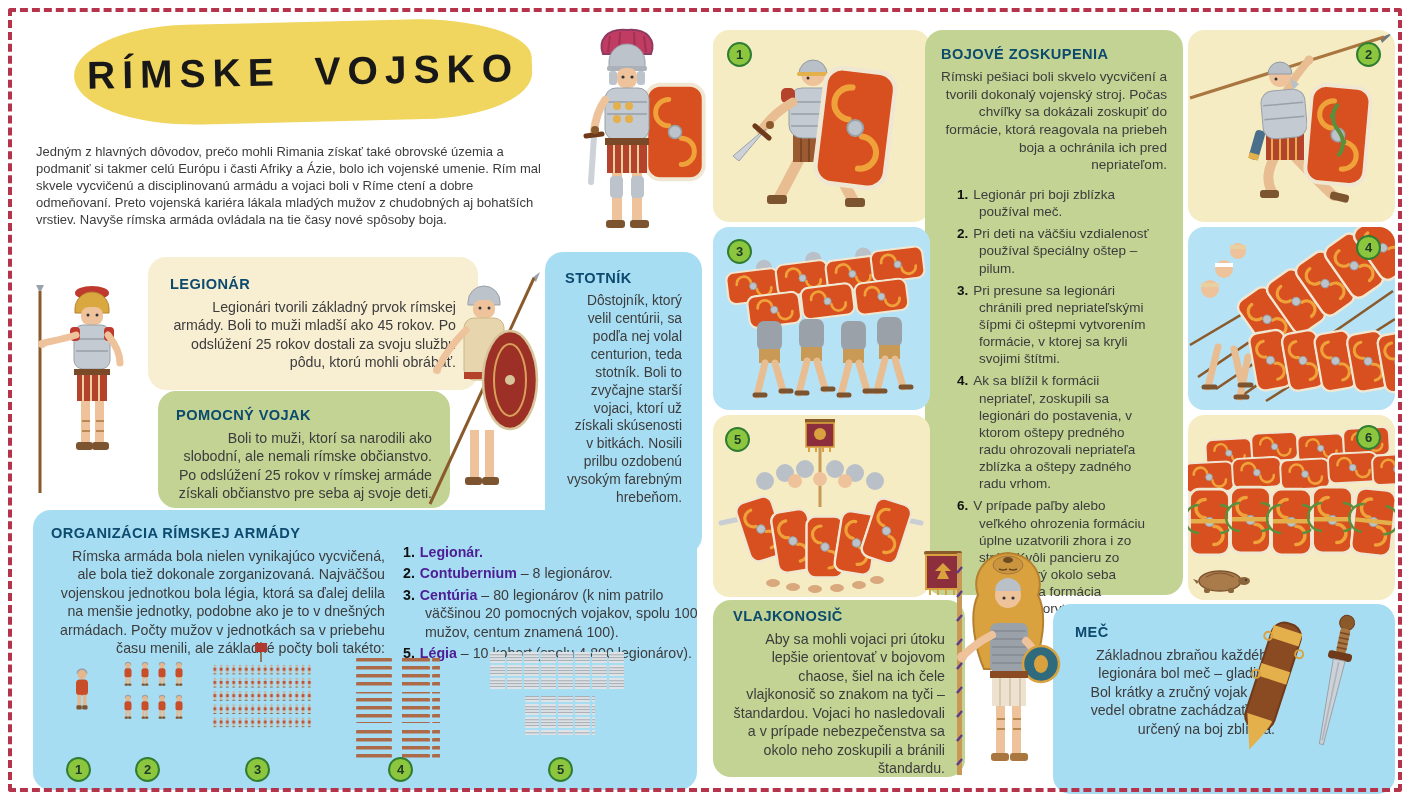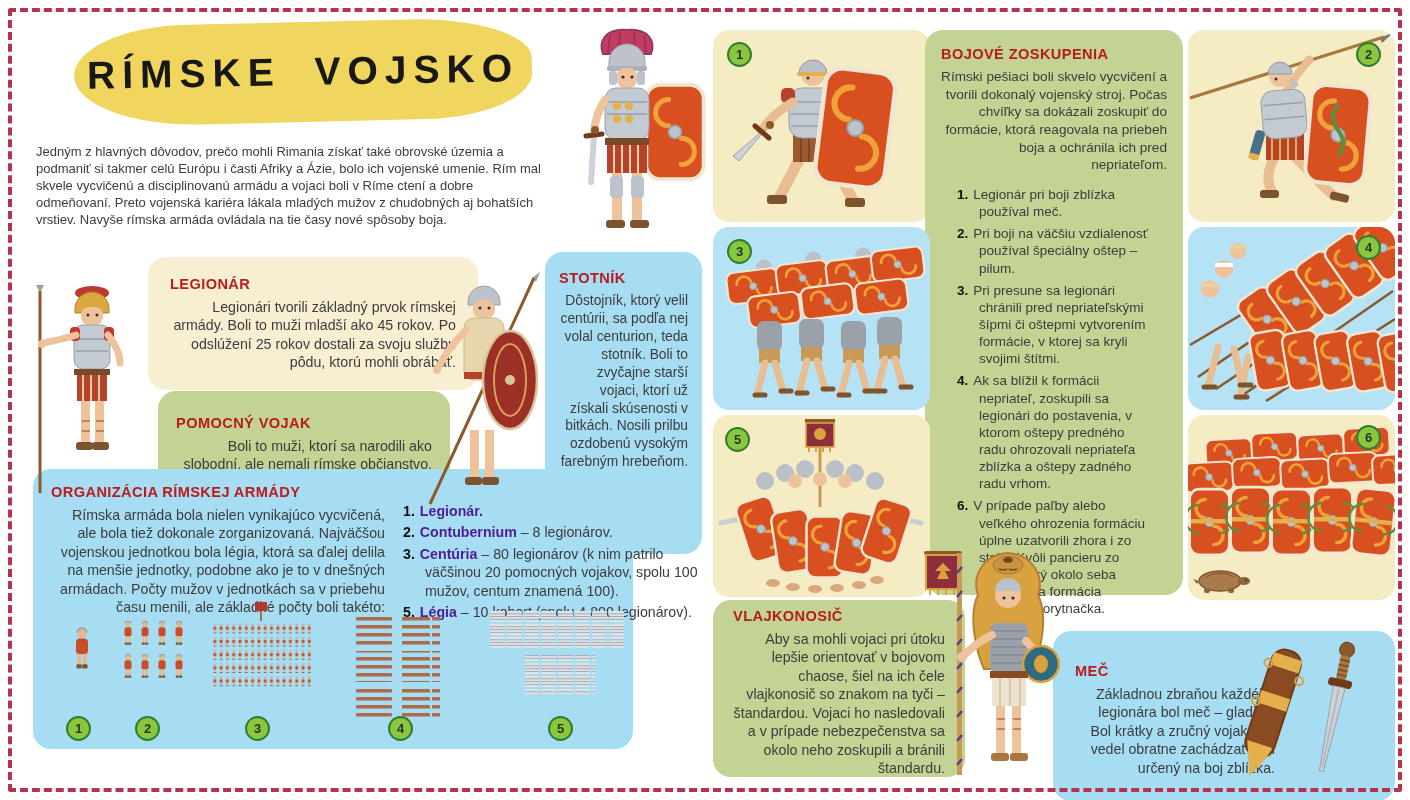--- a/index.html
+++ b/index.html
@@ -7,21 +7,21 @@
         font-family:"Liberation Sans","DejaVu Sans",sans-serif;color:#3c3c3c;}
   .cutline{position:absolute;inset:8px;border:4px dashed #b5344c;border-radius:3px;pointer-events:none;z-index:50;}
   .title-blob{position:absolute;left:74px;top:22px;width:458px;height:100px;background:#f0d55e;
               border-radius:48% 52% 46% 54% / 95% 80% 85% 100%;transform:rotate(-1.4deg);
               display:flex;align-items:center;justify-content:center;z-index:2;}
   .title-blob h1{margin:0;font-size:39px;font-weight:800;letter-spacing:7px;word-spacing:16px;color:#181818;
                  transform:rotate(.4deg);white-space:nowrap;}
   .intro{position:absolute;left:36px;top:131px;width:512px;font-size:13px;line-height:1.3;z-index:1;}
   .card{position:absolute;border-radius:18px;box-sizing:border-box;}
   .cream{background:#f8efd3;} .green{background:#c2d394;} .blue{background:#a7ddf3;}
-  .card h3{margin:0 0 6px 0;font-size:14.6px;font-weight:800;letter-spacing:.4px;color:#b91c1c;}
+  .card h3{margin:0 0 6px 0;font-size:14.6px;font-weight:800;letter-spacing:.4px;color:#0c4a6e;}
   .card p{margin:0;font-size:14.2px;line-height:1.3;text-align:right;}
   .panel{position:absolute;border-radius:16px;overflow:hidden;}
   .panel.cream{background:#f6ecc4;} .panel.blue{background:#b6e2f6;}
   .badge{position:absolute;width:25px;height:25px;border-radius:50%;background:#8cc63e;border:2.5px solid #2f7d33;
          box-sizing:border-box;display:flex;align-items:center;justify-content:center;
          font-weight:800;font-size:13px;color:#203a2a;z-index:8;}
   ol{list-style:none;margin:16px;padding:0;}
   .hang li{padding-left:22px;text-indent:-22px;margin-bottom:3px;font-size:14.2px;line-height:1.3;}
   .hang .num{font-weight:800;margin-right:5px;color:#111;}
   .hang .term{font-weight:800;color:#4c1d95;}
@@ -133,21 +133,21 @@
     <rect x="46" y="86" width="36" height="6" fill="#7a4a28"></rect>
     <rect x="49" y="92" width="30" height="26" fill="#b5432c"></rect>
     <path d="M55 92 v26 M63 92 v26 M71 92 v26" stroke="#e8d0a0" stroke-width="2"></path>
     <rect x="53" y="118" width="9" height="42" fill="#eec39c"></rect>
     <rect x="67" y="118" width="9" height="42" fill="#eec39c"></rect>
     <path d="M54 138 h8 M68 138 h8 M54 148 h8 M68 148 h8" stroke="#a8763e" stroke-width="1.6"></path>
     <rect x="48" y="159" width="17" height="8" rx="3" fill="#7d5430"></rect>
     <rect x="64" y="159" width="17" height="8" rx="3" fill="#7d5430"></rect>
   </svg>
 
-  <div class="card green" style="left:158px;top:391px;width:292px;height:117px;padding:24px 18px;">
+  <div class="card green" style="left:158px;top:391px;width:292px;height:117px;padding:16px 18px;">
     <h3>POMOCNÝ VOJAK</h3>
     <p>Boli to muži, ktorí sa narodili ako slobodní, ale nemali rímske občianstvo. Po odslúžení 25 rokov v rímskej armáde získali občianstvo pre seba aj svoje deti.</p>
   </div>
   <svg class="figure" style="left:412px;top:272px" width="140" height="238" viewBox="0 0 140 238">
     <path d="M120 6 L128 0 L124 10 Z" fill="#9aa1a8"></path>
     <line x1="18" y1="232" x2="122" y2="6" stroke="#8a5a2b" stroke-width="3"></line>
     <path d="M56 30 a16 16 0 0 1 32 0 v3 h-32 z" fill="#bcc3ca" stroke="#98a0a8"></path>
     <rect x="61" y="28" width="22" height="18" rx="8" fill="#eec39c"></rect>
     <circle cx="68" cy="36" r="1.5" fill="#333"></circle>
       <circle cx="77" cy="36" r="1.5" fill="#333"></circle>
@@ -157,26 +157,26 @@
     <circle cx="25" cy="98" r="4" fill="#eec39c"></circle>
     <ellipse cx="98" cy="108" rx="27" ry="49" fill="#9c3026" stroke="#d8c49a" stroke-width="2.5"></ellipse>
     <ellipse cx="98" cy="108" rx="16" ry="36" fill="none" stroke="#d8a05a" stroke-width="2"></ellipse>
     <circle cx="98" cy="108" r="5" fill="#d8c49a"></circle>
     <rect x="58" y="158" width="9" height="48" fill="#eec39c"></rect>
     <rect x="73" y="158" width="9" height="48" fill="#eec39c"></rect>
     <rect x="53" y="205" width="17" height="8" rx="3" fill="#7d5430"></rect>
     <rect x="70" y="205" width="17" height="8" rx="3" fill="#7d5430"></rect>
   </svg>
 
-  <div class="card blue" style="left:545px;top:252px;width:157px;height:302px;padding:18px 14px;">
+  <div class="card blue" style="left:545px;top:252px;width:157px;height:302px;padding:18px 20px;">
     <h3>STOTNÍK</h3>
     <p style="font-size:13.8px">Dôstojník, ktorý velil centúrii, sa podľa nej volal centurion, teda stotník. Boli to zvyčajne starší vojaci, ktorí už získali skúsenosti v bitkách. Nosili prilbu ozdobenú vysokým farebným hrebeňom.</p>
   </div>
 
-  <div class="card blue" style="left:33px;top:469px;width:600px;height:280px;">
+  <div class="card blue" style="left:33px;top:510px;width:664px;height:280px;">
     <div class="org-left">
       <h3>ORGANIZÁCIA RÍMSKEJ ARMÁDY</h3>
       <p>Rímska armáda bola nielen vynikajúco vycvičená, ale bola tiež dokonale zorganizovaná. Najväčšou vojenskou jednotkou bola légia, ktorá sa ďalej delila na menšie jednotky, podobne ako je to v dnešných armádach. Počty mužov v jednotkách sa v priebehu času menili, ale základné počty boli takéto:</p>
     </div>
     <ol class="hang org-units">
       <li><span class="num">1.</span><span class="term">Legionár.</span><span></span></li>
       <li><span class="num">2.</span><span class="term">Contubernium</span><span> – 8 legionárov.</span></li>
       <li><span class="num">3.</span><span class="term">Centúria</span><span> – 80 legionárov (k nim patrilo väčšinou 20 pomocných vojakov, spolu 100 mužov, centum znamená 100).</span></li>
       <li><span class="num">5.</span><span class="term">Légia</span><span> – 10 kohort (spolu 4 800 legionárov).</span></li>
     </ol>
@@ -246,21 +246,21 @@
         </g>
     </svg>
     <div class="badge" style="left:14px;top:12px">1</div>
   </div>
 
   <div class="card green" style="left:925px;top:30px;width:258px;height:565px;padding:16px 16px;">
     <h3>BOJOVÉ ZOSKUPENIA</h3>
     <p style="font-size:13.6px">Rímski pešiaci boli skvelo vycvičení a tvorili dokonalý vojenský stroj. Počas chvíľky sa dokázali zoskupiť do formácie, ktorá reagovala na priebeh boja a ochránila ich pred nepriateľom.</p>
     <ol class="hang tactics">
       <li><span class="num">1.</span><span>Legionár pri boji zblízka používal meč.</span></li>
-      <li><span class="num">2.</span><span>Pri boji na väčšiu vzdialenosť používal špeciálny oštep – pilum.</span></li>
+      <li><span class="num">2.</span><span>Pri deti na väčšiu vzdialenosť používal špeciálny oštep – pilum.</span></li>
       <li><span class="num">3.</span><span>Pri presune sa legionári chránili pred nepriateľskými šípmi či oštepmi vytvorením formácie, v ktorej sa kryli svojimi štítmi.</span></li>
       <li><span class="num">4.</span><span>Ak sa blížil k formácii nepriateľ, zoskupili sa legionári do postavenia, v ktorom oštepy predného radu ohrozovali nepriateľa zblízka a oštepy zadného radu vrhom.</span></li>
       <li><span class="num">6.</span><span>V prípade paľby alebo veľkého ohrozenia formáciu úplne uzatvorili zhora i zo strán. Kvôli pancieru zo štítov, ktorý okolo seba vytvorili, sa formácia nazývala korytnačka.</span></li>
     </ol>
   </div>
 
   <div class="panel cream" style="left:1188px;top:30px;width:207px;height:192px">
     <svg width="207" height="192" viewBox="0 0 207 192">
       <polygon points="192,8 206,2 194,13" fill="#6f7880"></polygon>
       <line x1="2" y1="68" x2="196" y2="7" stroke="#a8763e" stroke-width="3.2"></line>
@@ -479,21 +479,21 @@
     <rect x="70" y="128" width="38" height="7" fill="#8a4a22"></rect>
     <rect x="72" y="135" width="34" height="28" fill="#ece2cf"></rect>
     <path d="M80 135 v28 M90 135 v28 M100 135 v28" stroke="#d6c9ae" stroke-width="2"></path>
     <rect x="76" y="163" width="9" height="48" fill="#eec39c"></rect>
     <rect x="92" y="163" width="9" height="48" fill="#eec39c"></rect>
     <path d="M77 176 h8 M93 176 h8 M77 186 h8 M93 186 h8" stroke="#a8763e" stroke-width="1.6"></path>
     <rect x="71" y="210" width="18" height="8" rx="3" fill="#a8763e"></rect>
     <rect x="90" y="210" width="18" height="8" rx="3" fill="#a8763e"></rect>
   </svg>
 
-  <div class="card blue" style="left:1053px;top:631px;width:342px;height:170px;padding:32px 22px;">
+  <div class="card blue" style="left:1053px;top:604px;width:342px;height:190px;padding:20px 22px;">
     <h3>MEČ</h3>
     <p style="width:200px">Základnou zbraňou každého legionára bol meč – gladius. Bol krátky a zručný vojak ním vedel obratne zachádzať. Bol určený na boj zblízka.</p>
     <svg style="position:absolute;right:10px;top:6px" width="170" height="158" viewBox="0 0 170 158">
       <g transform="rotate(18 60 70)">
         <rect x="42" y="12" width="30" height="110" rx="13" fill="#8a4a22" stroke="#6e3a1a" stroke-width="2"></rect>
         <rect x="42" y="18" width="30" height="13" fill="#e3b04b"></rect>
         <rect x="42" y="58" width="30" height="13" fill="#e3b04b"></rect>
         <path d="M44 110 Q57 144 57 144 Q70 118 70 110 Z" fill="#e3b04b"></path>
         <circle cx="40" cy="30" r="4" fill="none" stroke="#d9a23f" stroke-width="2"></circle>
         <circle cx="75" cy="38" r="4" fill="none" stroke="#d9a23f" stroke-width="2"></circle>

